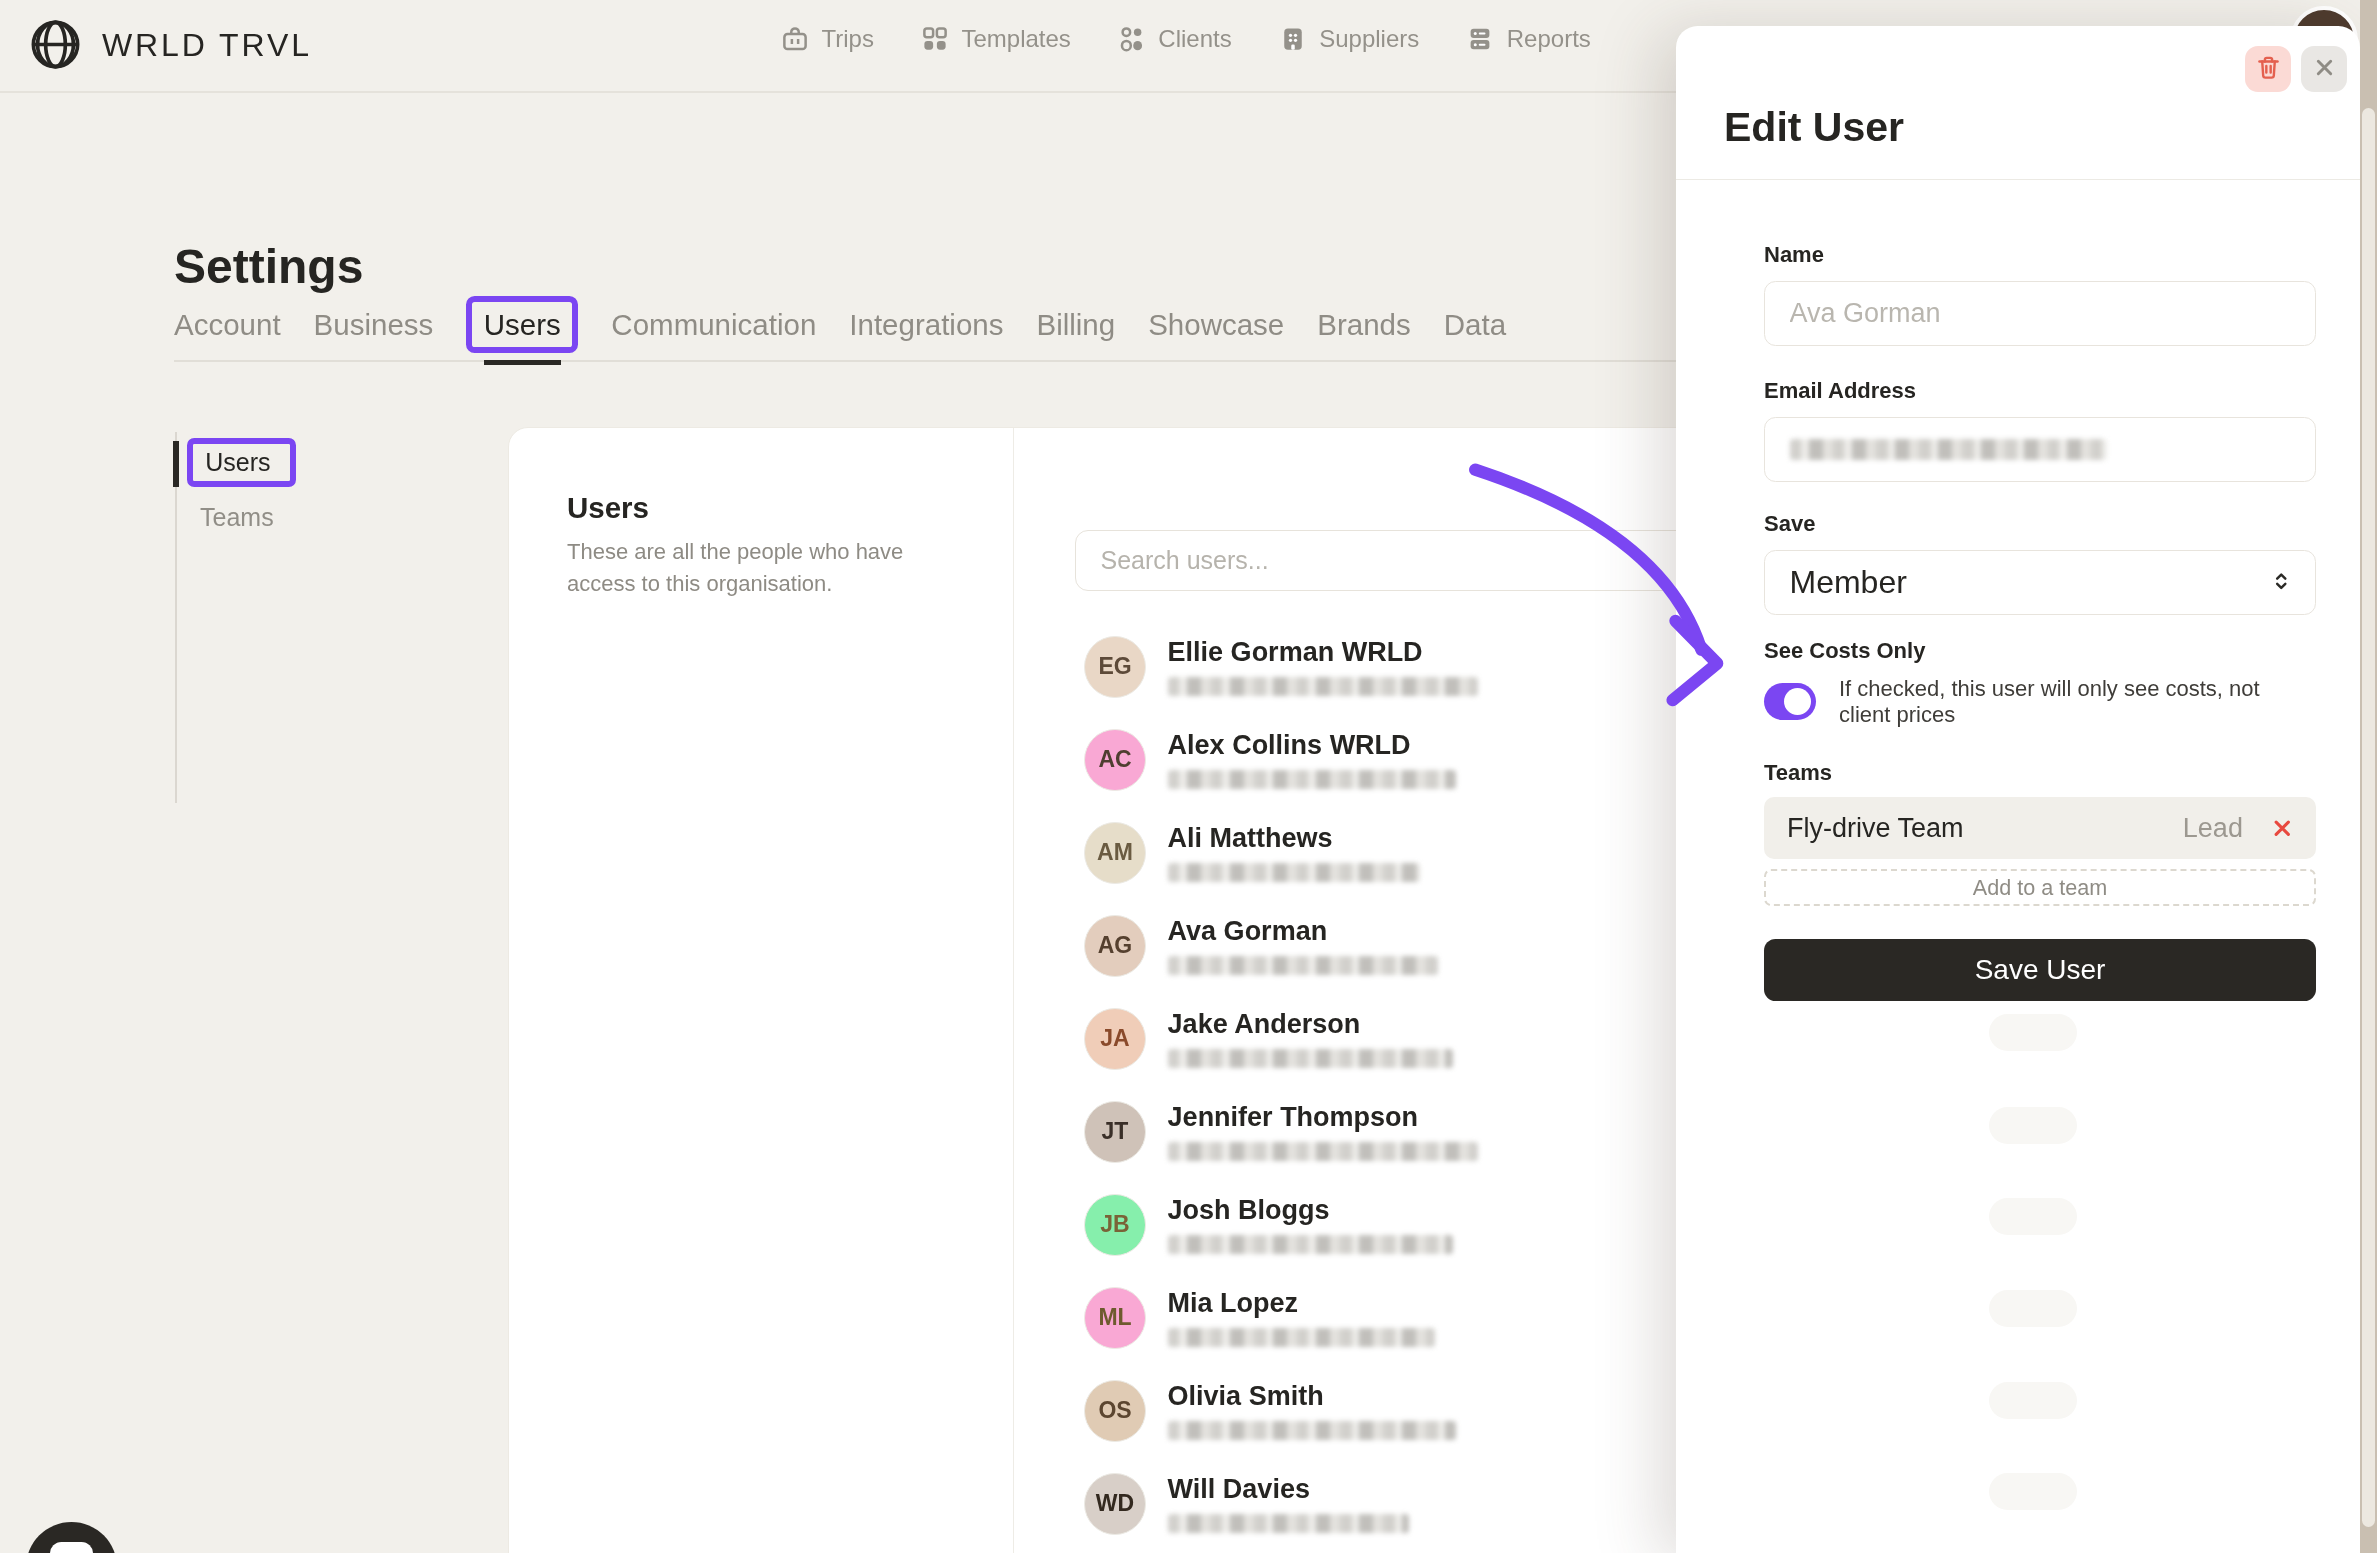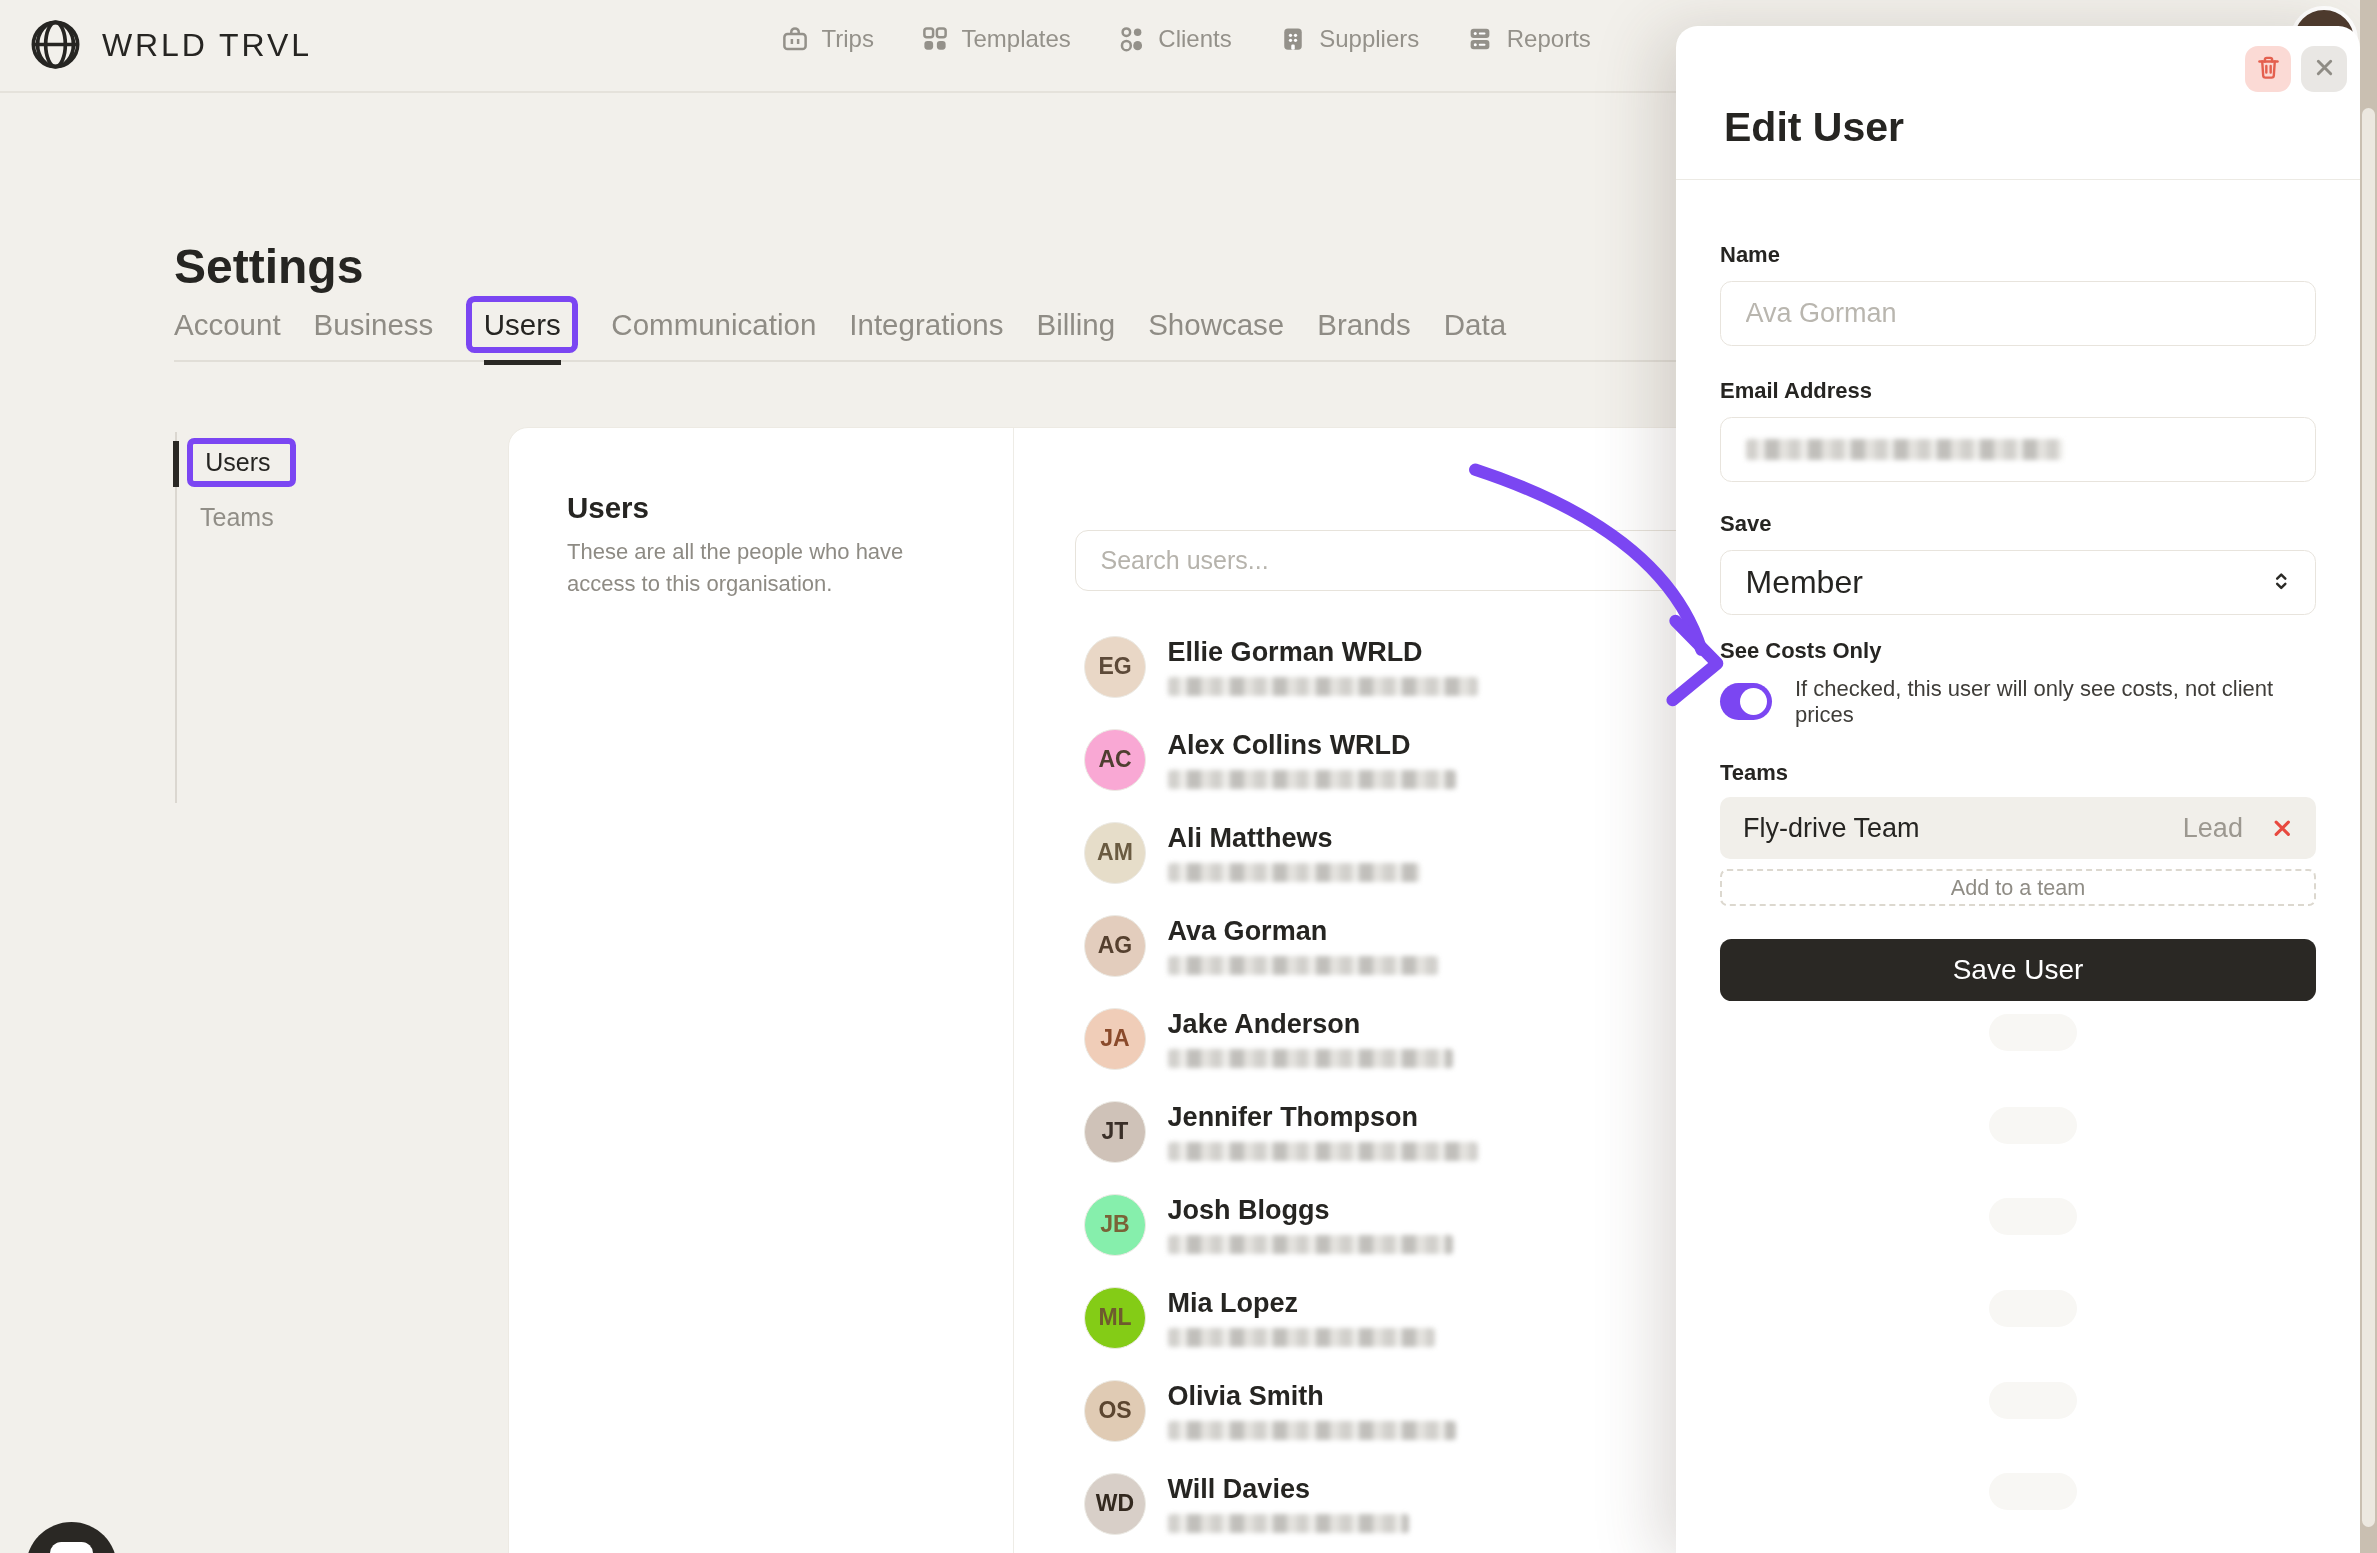--- a/index.html
+++ b/index.html
@@ -44,21 +44,21 @@
   .uname{font-size:27px;font-weight:600;color:#262522;margin-bottom:8.6px;}
   .redacted{height:19px;border-radius:3.6px;background:repeating-linear-gradient(90deg,#c7c5c0 0 11.5px,#e9e8e4 11.5px 19px,#b2b0ab 19px 33px,#dddbd6 33px 43px);filter:blur(2.9px);opacity:.8;}
 
   
   .drawer{position:absolute;left:1676px;top:26px;width:684px;height:1527px;background:#ffffff;border-radius:21.6px 21.6px 0 0;box-shadow:-17.3px 7.2px 65px rgba(70,58,45,.18);z-index:40;box-sizing:border-box;}
   .drawer-header{position:relative;height:153px;border-bottom:1.4px solid #eceae4;}
   .drawer-title{position:absolute;left:48px;top:78px;font-size:41px;font-weight:600;color:#262522;}
   .iconbtn{position:absolute;top:20px;width:46px;height:46px;border-radius:13px;border:none;display:flex;align-items:center;justify-content:center;cursor:pointer;padding:0;}
   .btn-trash{right:69px;background:#fbdad5;}
   .btn-close{right:13px;background:#e9e7e4;}
-  .dform{padding:0 44px;}
+  .dform{padding:0 44px;margin-left:44px;}
   .flabel{font-size:22px;font-weight:600;color:#262522;}
   .finput{width:100%;height:65px;border:1.4px solid #e8e4dd;border-radius:11.5px;box-sizing:border-box;font-size:27px;color:#262522;padding:0 24.5px;background:#fff;outline:none;font-family:"Liberation Sans",sans-serif;}
   .finput::placeholder{color:#b9b6af;}
   .fbox{width:100%;height:65px;border:1.4px solid #e8e4dd;border-radius:11.5px;box-sizing:border-box;display:flex;align-items:center;padding:0 21.6px 0 24.5px;background:#fff;}
   .email-redact{width:317px;height:21.6px;}
   .fselect{justify-content:space-between;cursor:pointer;}
   .fselect .val{font-size:32px;color:#262522;}
   .toggle-row{display:flex;align-items:center;}
   .toggle{width:52px;height:37px;border-radius:19px;background:#7b46f2;position:relative;cursor:pointer;flex:0 0 52px;}
   .toggle .knob{position:absolute;right:5px;top:5px;width:27px;height:27px;border-radius:50%;background:#fff;}
@@ -237,21 +237,21 @@
           </div>
         </div>
         <div class="user-row">
           <div class="avatar" style="background: #86efac; color: rgb(122, 99, 55);">JB</div>
           <div>
             <div class="uname">Josh Bloggs</div>
             <div class="redacted" style="width: 285px;"></div>
           </div>
         </div>
         <div class="user-row">
-          <div class="avatar" style="background: #84cc16; color: rgb(110, 90, 46);">ML</div>
+          <div class="avatar" style="background: #f9a8d4; color: rgb(110, 90, 46);">ML</div>
           <div>
             <div class="uname">Mia Lopez</div>
             <div class="redacted" style="width: 267px;"></div>
           </div>
         </div>
         <div class="user-row">
           <div class="avatar" style="background: rgb(224, 203, 180); color: rgb(92, 70, 48);">OS</div>
           <div>
             <div class="uname">Olivia Smith</div>
             <div class="redacted" style="width: 288px;"></div>

